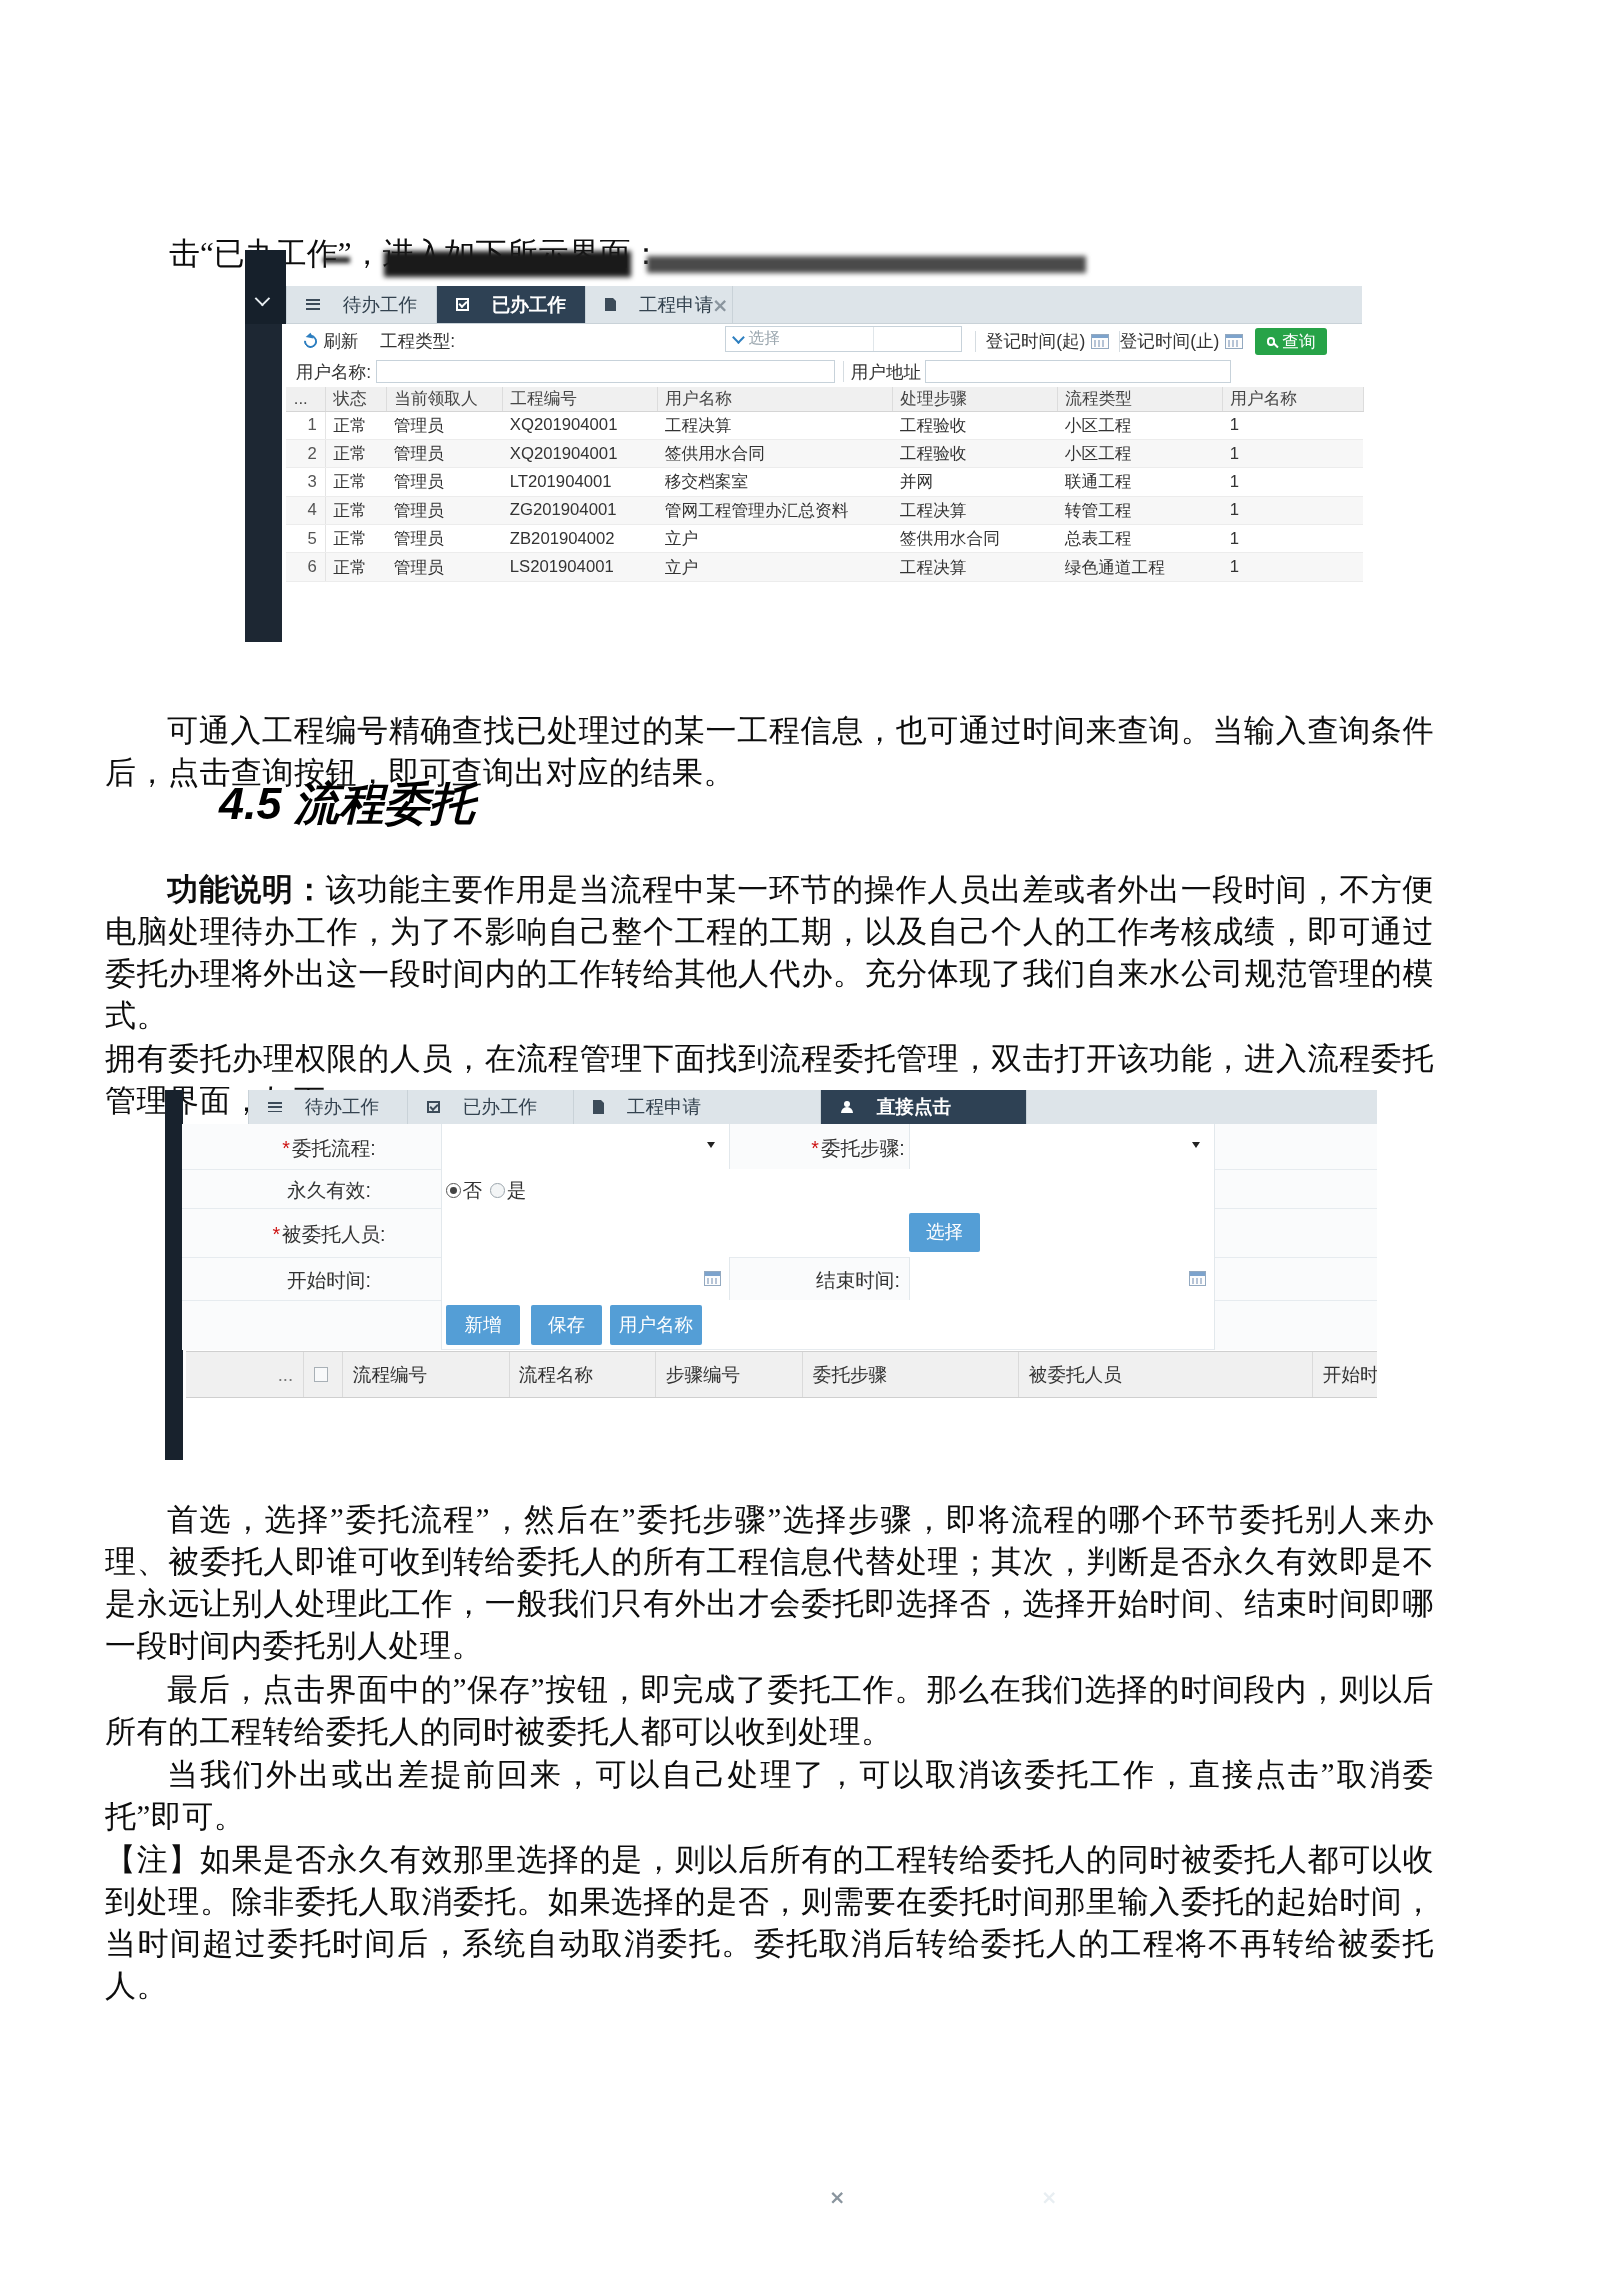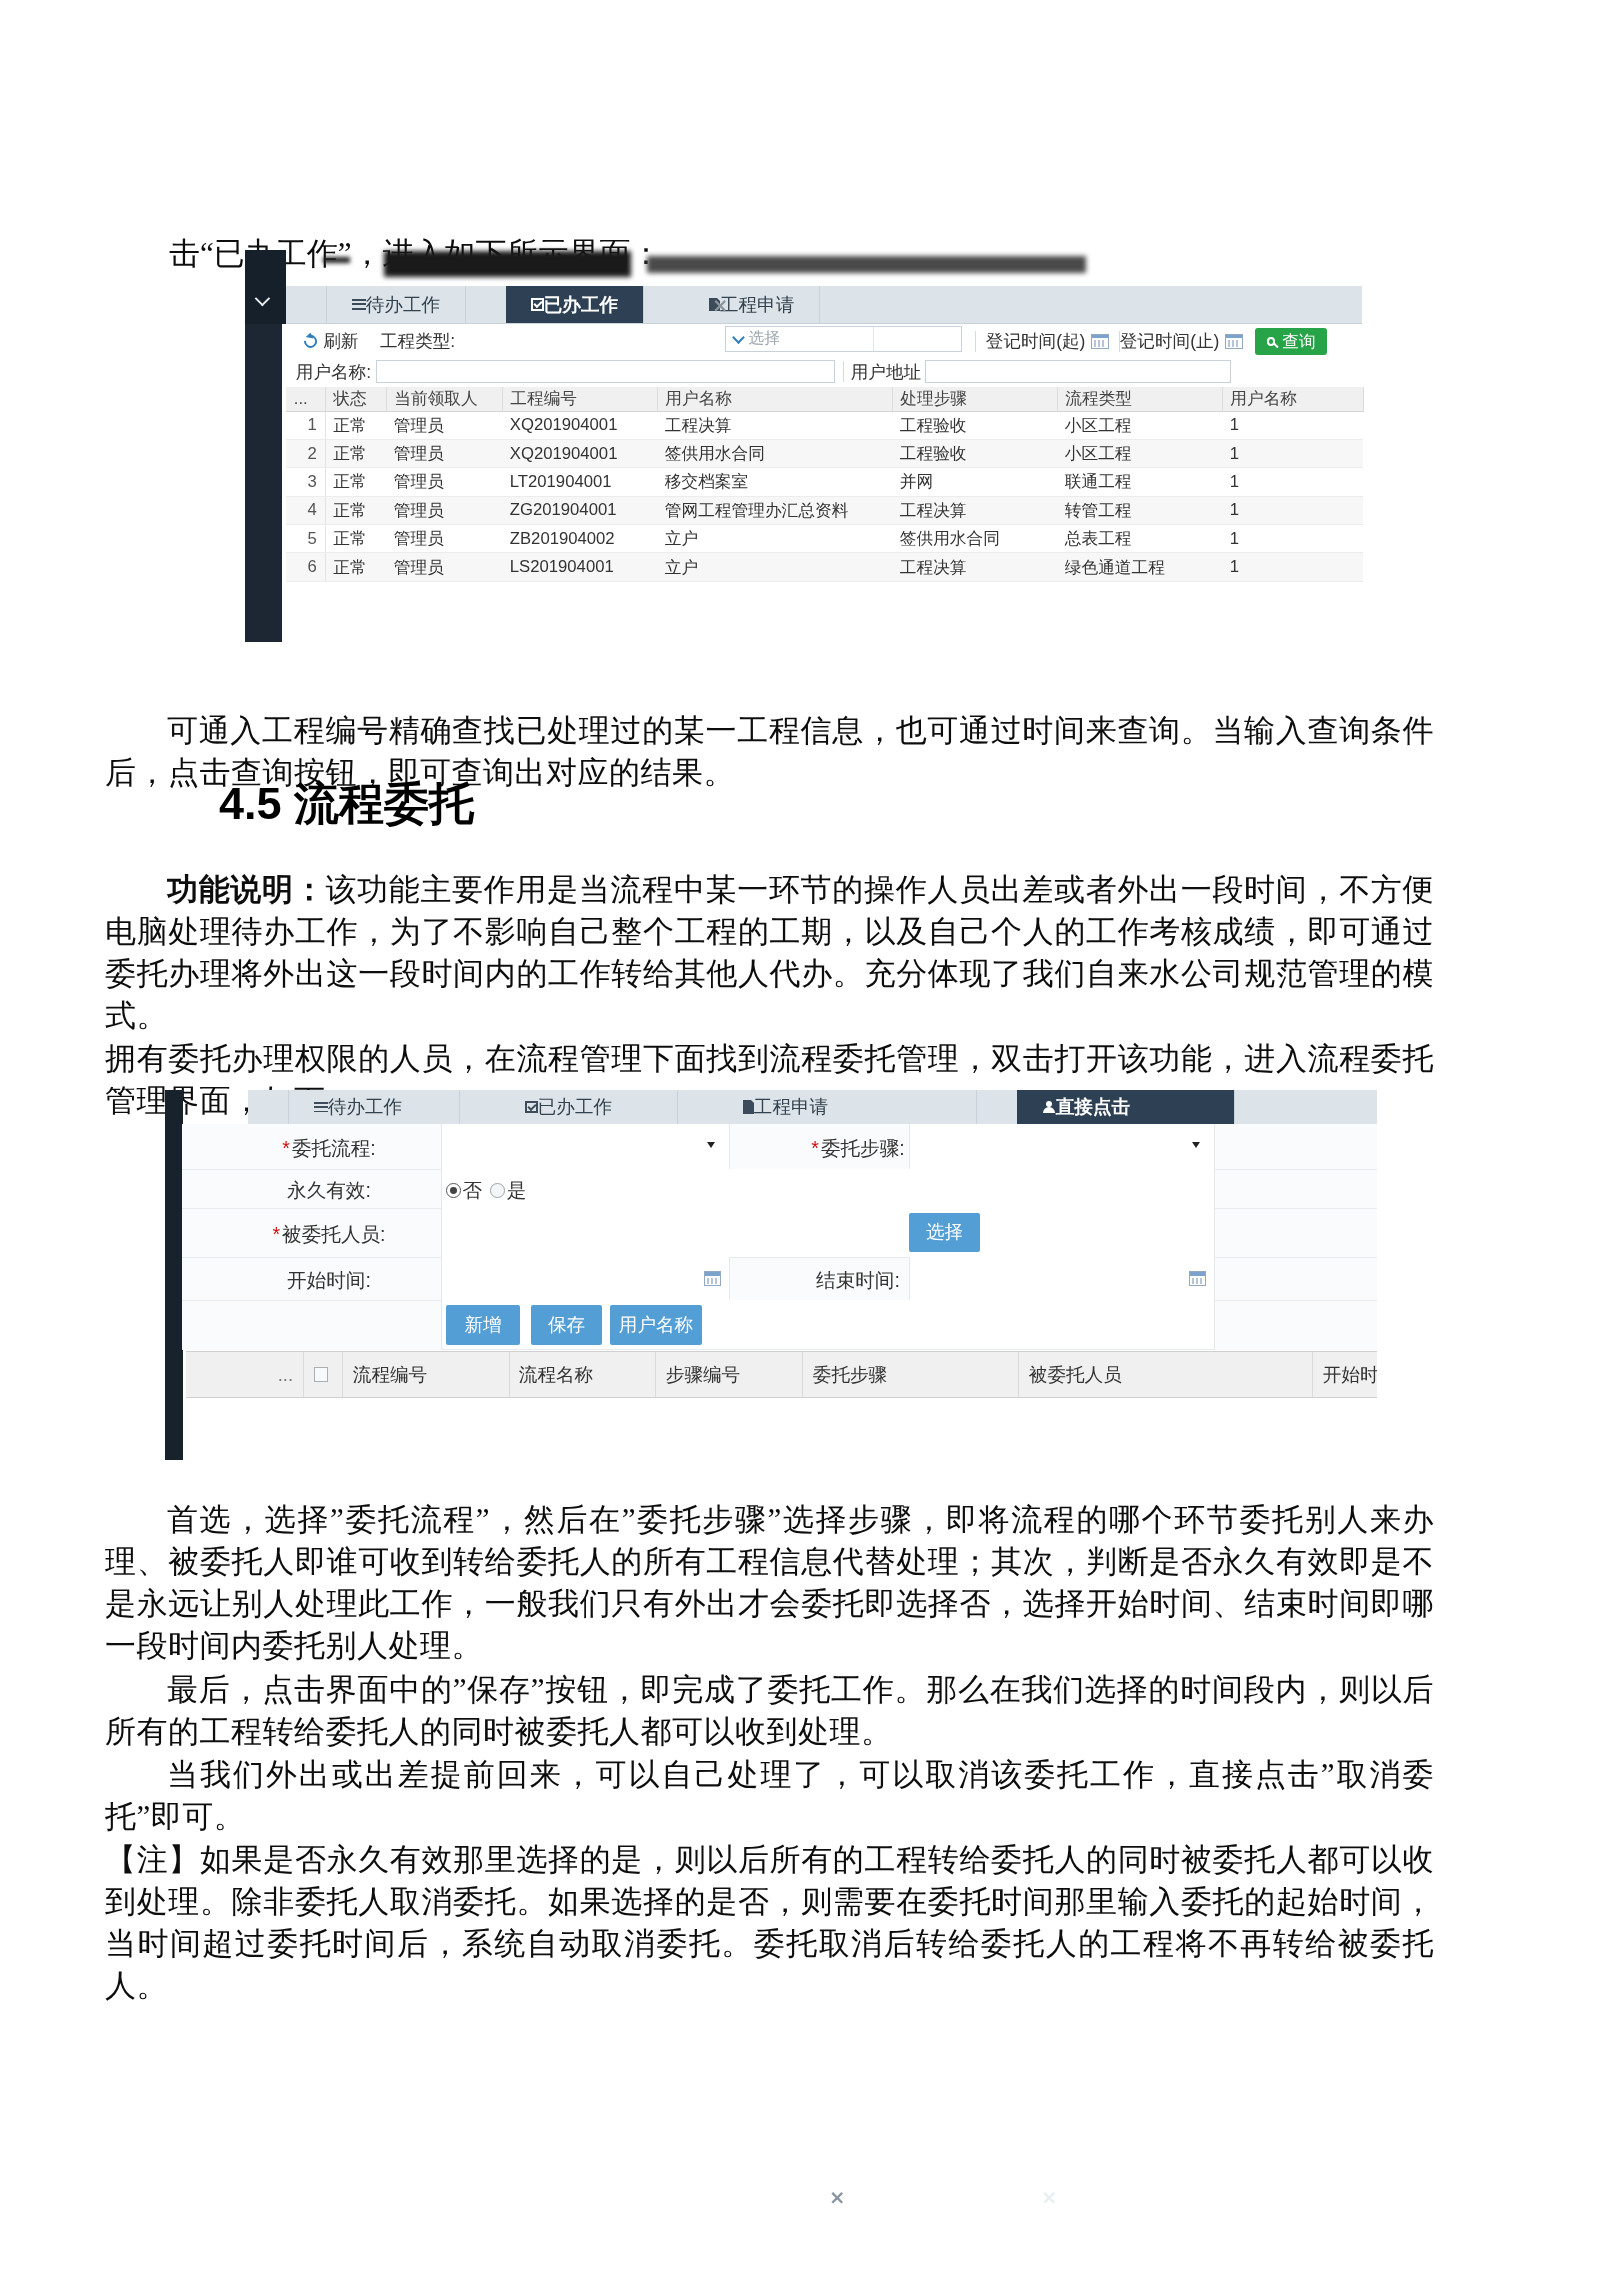--- a/index.html
+++ b/index.html
@@ -5,29 +5,29 @@
   html,body{margin:0;padding:0;background:#ffffff;}
   .page{position:relative;width:1621px;height:2293px;background:#fff;overflow:hidden;
         font-family:"Liberation Serif", serif;color:#111;}
   
   .doc-text{position:absolute;left:105px;width:1329px;font-size:31px;line-height:42px;
             text-align:justify;color:#0d0d0d;letter-spacing:0.5px;}
   .indent{text-indent:2em;}
   .bold{font-weight:bold;}
   .intro{position:absolute;left:169px;top:202px;font-size:31px;color:#0d0d0d;}
   .heading{position:absolute;left:219px;top:774px;font-size:45px;font-weight:bold;
-           font-family:"Liberation Sans", sans-serif;color:#000;margin:0;}
+           font-family:"Liberation Sans", sans-serif;color:#000;margin:0;font-style:italic;}
   
   .shot{position:absolute;left:0;width:1621px;font-family:"Liberation Sans", sans-serif;}
   .sidestrip{position:absolute;background:#1d2733;}
   .chev{position:absolute;width:8.8px;height:8.8px;border-right:2.9px solid #e8eef2;
         border-bottom:2.9px solid #e8eef2;transform:rotate(45deg);}
   .tabbar{position:absolute;background:#dde4e9;border-bottom:1px solid #c9d2d8;display:flex;}
-  .tab{height:100%;display:flex;align-items:center;padding:0 25px;gap:0;
-       border-right:1px solid #c9d2d8;color:#33424f;font-size:18.6px;cursor:default;margin-left:40px;}
+  .tab{height:100%;display:flex;align-items:center;padding:0 19px;gap:23px;
+       border-right:1px solid #c9d2d8;color:#33424f;font-size:18.6px;cursor:default;}
   .tab.first{border-left:1px solid #c9d2d8;}
   .tab.active{background:#2e4154;color:#fff;font-weight:bold;}
   .close-x{position:absolute;font-size:19.6px;color:#8a959e;font-weight:bold;
            font-family:"DejaVu Sans", sans-serif;}
   .close-x.white{color:#e8eef2;}
   
   .icon-list{width:13.7px;height:10.8px;background:repeating-linear-gradient(to bottom,#3c4b59 0 2px,transparent 2px 4.4px);}
   .icon-check{width:12.7px;height:12.7px;border:2px solid #fff;position:relative;box-sizing:border-box;}
   .icon-check::after{content:"";position:absolute;left:1px;top:1px;width:5.9px;height:2.9px;
         border-left:2px solid #fff;border-bottom:2px solid #fff;transform:rotate(-45deg);}

